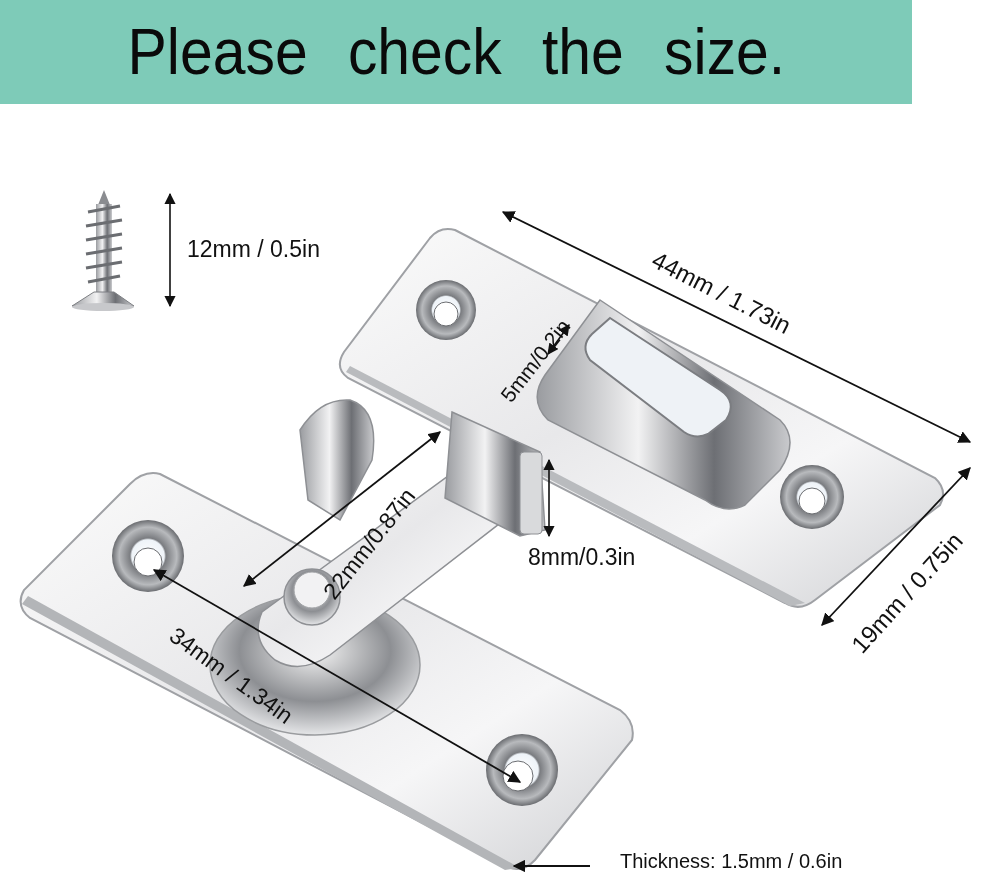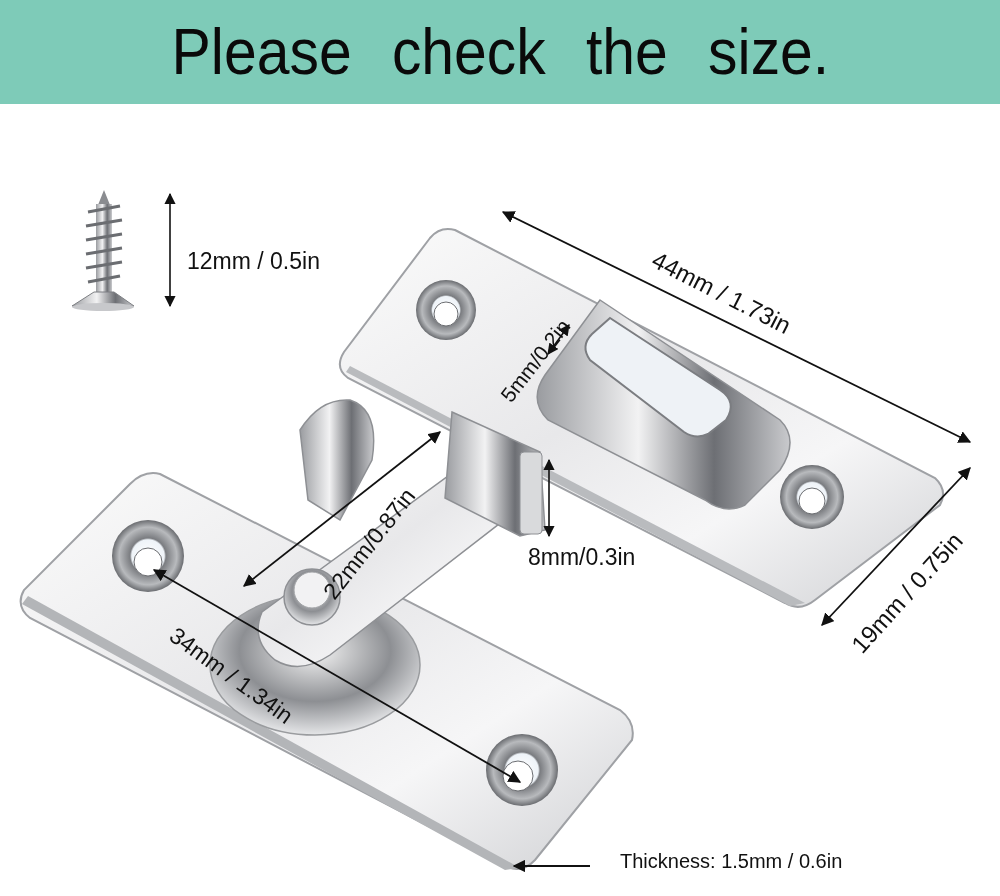--- a/index.html
+++ b/index.html
@@ -1,18 +1,18 @@
 <!DOCTYPE html>
 <html><head>
 <meta charset="utf-8">
 <style>
   html, body { margin:0; padding:0; }
   body { width:1000px; height:896px; background:#ffffff; position:relative; overflow:hidden;
          font-family:"Liberation Sans", sans-serif; }
-  .banner { position:absolute; left:0; top:0; width:1000px; height:104px; background:#7ecbb8;
+  .banner { position:absolute; left:0; top:0; width:912px; height:104px; background:#7ecbb8;
             display:flex; align-items:center; justify-content:center; }
   .banner-title { font-family:"Liberation Sans", sans-serif; font-size:64px; color:#0a0a0a;
                   letter-spacing:0px; word-spacing:26px; transform:scaleX(0.92); white-space:nowrap; }
   svg.art { position:absolute; left:0; top:0; }
   .lbl { position:absolute; font-family:"Liberation Sans", sans-serif; color:#111; white-space:nowrap;
          transform-origin:0 0; }
 </style>
 </head>
 <body>
 
@@ -101,20 +101,20 @@
 
   <line x1="503" y1="212" x2="970" y2="442" stroke="#111" stroke-width="1.8" marker-start="url(#ah)" marker-end="url(#ah)"></line>
   <line x1="970" y1="468" x2="822" y2="625" stroke="#111" stroke-width="1.8" marker-start="url(#ah)" marker-end="url(#ah)"></line>
   <line x1="569" y1="325" x2="548" y2="354" stroke="#111" stroke-width="1.6" marker-start="url(#ah)" marker-end="url(#ah)"></line>
   <line x1="440" y1="432" x2="244" y2="586" stroke="#111" stroke-width="1.8" marker-start="url(#ah)" marker-end="url(#ah)"></line>
   <line x1="549" y1="460" x2="549" y2="536" stroke="#111" stroke-width="1.6" marker-start="url(#ah)" marker-end="url(#ah)"></line>
   <line x1="154" y1="570" x2="520" y2="782" stroke="#111" stroke-width="1.8" marker-start="url(#ah)" marker-end="url(#ah)"></line>
   <line x1="590" y1="866" x2="514" y2="866" stroke="#111" stroke-width="1.8" marker-end="url(#ah)"></line>
 </svg>
 
-<span class="lbl" style="left:187px; top:248px; font-size:23px;">12mm / 0.5in</span>
+<span class="lbl" style="left:187px; top:236px; font-size:23px;">12mm / 0.5in</span>
 <span class="lbl" style="left:660px; top:246px; font-size:24px; transform:rotate(27deg);">44mm / 1.73in</span>
 <span class="lbl" style="left:846px; top:640px; font-size:24px; transform:rotate(-48deg);">19mm / 0.75in</span>
 <span class="lbl" style="left:496px; top:392px; font-size:21px; transform:rotate(-52deg);">5mm/0.2in</span>
 <span class="lbl" style="left:318px; top:588px; font-size:23px; transform:rotate(-52deg);">22mm/0.87in</span>
 <span class="lbl" style="left:528px; top:544px; font-size:23px;">8mm/0.3in</span>
 <span class="lbl" style="left:180px; top:622px; font-size:23px; transform:rotate(36deg);">34mm / 1.34in</span>
 <span class="lbl" style="left:620px; top:850px; font-size:20px;">Thickness: 1.5mm / 0.6in</span>
 
 </body></html>

